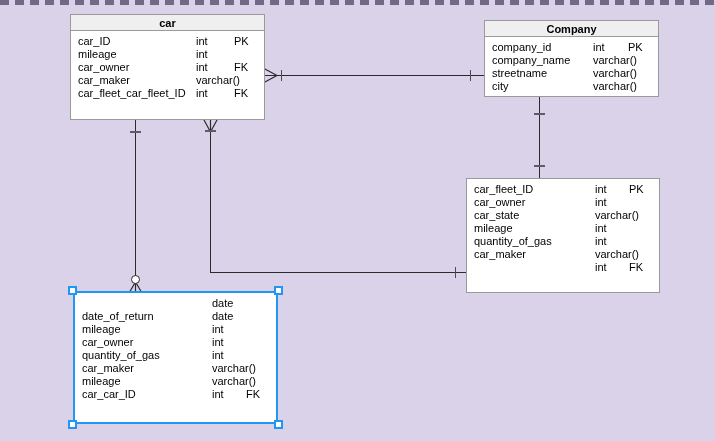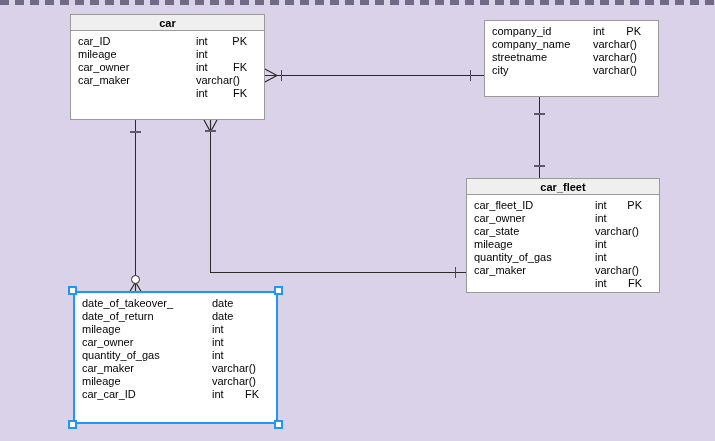--- a/index.html
+++ b/index.html
@@ -38,41 +38,41 @@
     line-height: 16px;
     background: #efefef;
     border-bottom: 1px solid #9a9a9a;
     text-align: center;
     font-size: 11px;
     font-weight: bold;
     color: #000;
     box-sizing: border-box;
   }
   .table .tbody {
-    padding: 4px 11px 4px 0;
+    padding: 4px 0 4px 0;
     box-sizing: border-box;
   }
   .row {
     position: relative;
     height: 13px;
     line-height: 13px;
     font-size: 11px;
     color: #000;
     white-space: nowrap;
   }
   .col-name {
     position: absolute;
     left: 7px;
   }
   .col-type {
     position: absolute;
   }
   .col-key {
     position: absolute;
-    text-align: right;
+    text-align: left;
   }
 
   
   .table.selected {
     border: 2px solid #2196f3;
   }
   .table.selected .thead {
     border-bottom: 2px solid #2196f3;
   }
   .handle {
@@ -180,26 +180,28 @@
             <span class="col-name">car_owner</span>
             <span class="col-type" style="left: 125px;">int</span>
             <span class="col-key" style="right: 6px; width: 24px;">FK</span>
           </div>
           <div class="row">
             <span class="col-name">car_maker</span>
             <span class="col-type" style="left: 125px;">varchar()</span>
             <span class="col-key" style="right: 6px; width: 24px;"></span>
           </div>
           <div class="row">
+            <span class="col-name">car_fleet_car_fleet_ID</span>
             <span class="col-type" style="left: 125px;">int</span>
             <span class="col-key" style="right: 6px; width: 24px;">FK</span>
           </div>
         </div>
       </div>
       <div class="table" style="left: 484px; top: 20px; width: 175px; height: 77px;">
+        <div class="thead">Company</div>
         <div class="tbody">
           <div class="row">
             <span class="col-name">company_id</span>
             <span class="col-type" style="left: 108px;">int</span>
             <span class="col-key" style="right: 6px; width: 24px;">PK</span>
           </div>
           <div class="row">
             <span class="col-name">company_name</span>
             <span class="col-type" style="left: 108px;">varchar()</span>
             <span class="col-key" style="right: 6px; width: 24px;"></span>
@@ -210,21 +212,20 @@
             <span class="col-key" style="right: 6px; width: 24px;"></span>
           </div>
           <div class="row">
             <span class="col-name">city</span>
             <span class="col-type" style="left: 108px;">varchar()</span>
             <span class="col-key" style="right: 6px; width: 24px;"></span>
           </div>
         </div>
       </div>
       <div class="table" style="left: 466px; top: 178px; width: 194px; height: 115px;">
-        <div class="thead">car_fleet</div>
         <div class="tbody">
           <div class="row">
             <span class="col-name">car_fleet_ID</span>
             <span class="col-type" style="left: 128px;">int</span>
             <span class="col-key" style="right: 6px; width: 24px;">PK</span>
           </div>
           <div class="row">
             <span class="col-name">car_owner</span>
             <span class="col-type" style="left: 128px;">int</span>
             <span class="col-key" style="right: 6px; width: 24px;"></span>
@@ -251,21 +252,20 @@
           </div>
           <div class="row">
             <span class="col-type" style="left: 128px;">int</span>
             <span class="col-key" style="right: 6px; width: 24px;">FK</span>
           </div>
         </div>
       </div>
       <div class="table selected" style="left: 73px; top: 291px; width: 205px; height: 133px;">
         <div class="tbody">
           <div class="row">
-            <span class="col-name">date_of_takeover_</span>
             <span class="col-type" style="left: 137px;">date</span>
             <span class="col-key" style="right: 6px; width: 24px;"></span>
           </div>
           <div class="row">
             <span class="col-name">date_of_return</span>
             <span class="col-type" style="left: 137px;">date</span>
             <span class="col-key" style="right: 6px; width: 24px;"></span>
           </div>
           <div class="row">
             <span class="col-name">mileage</span>

